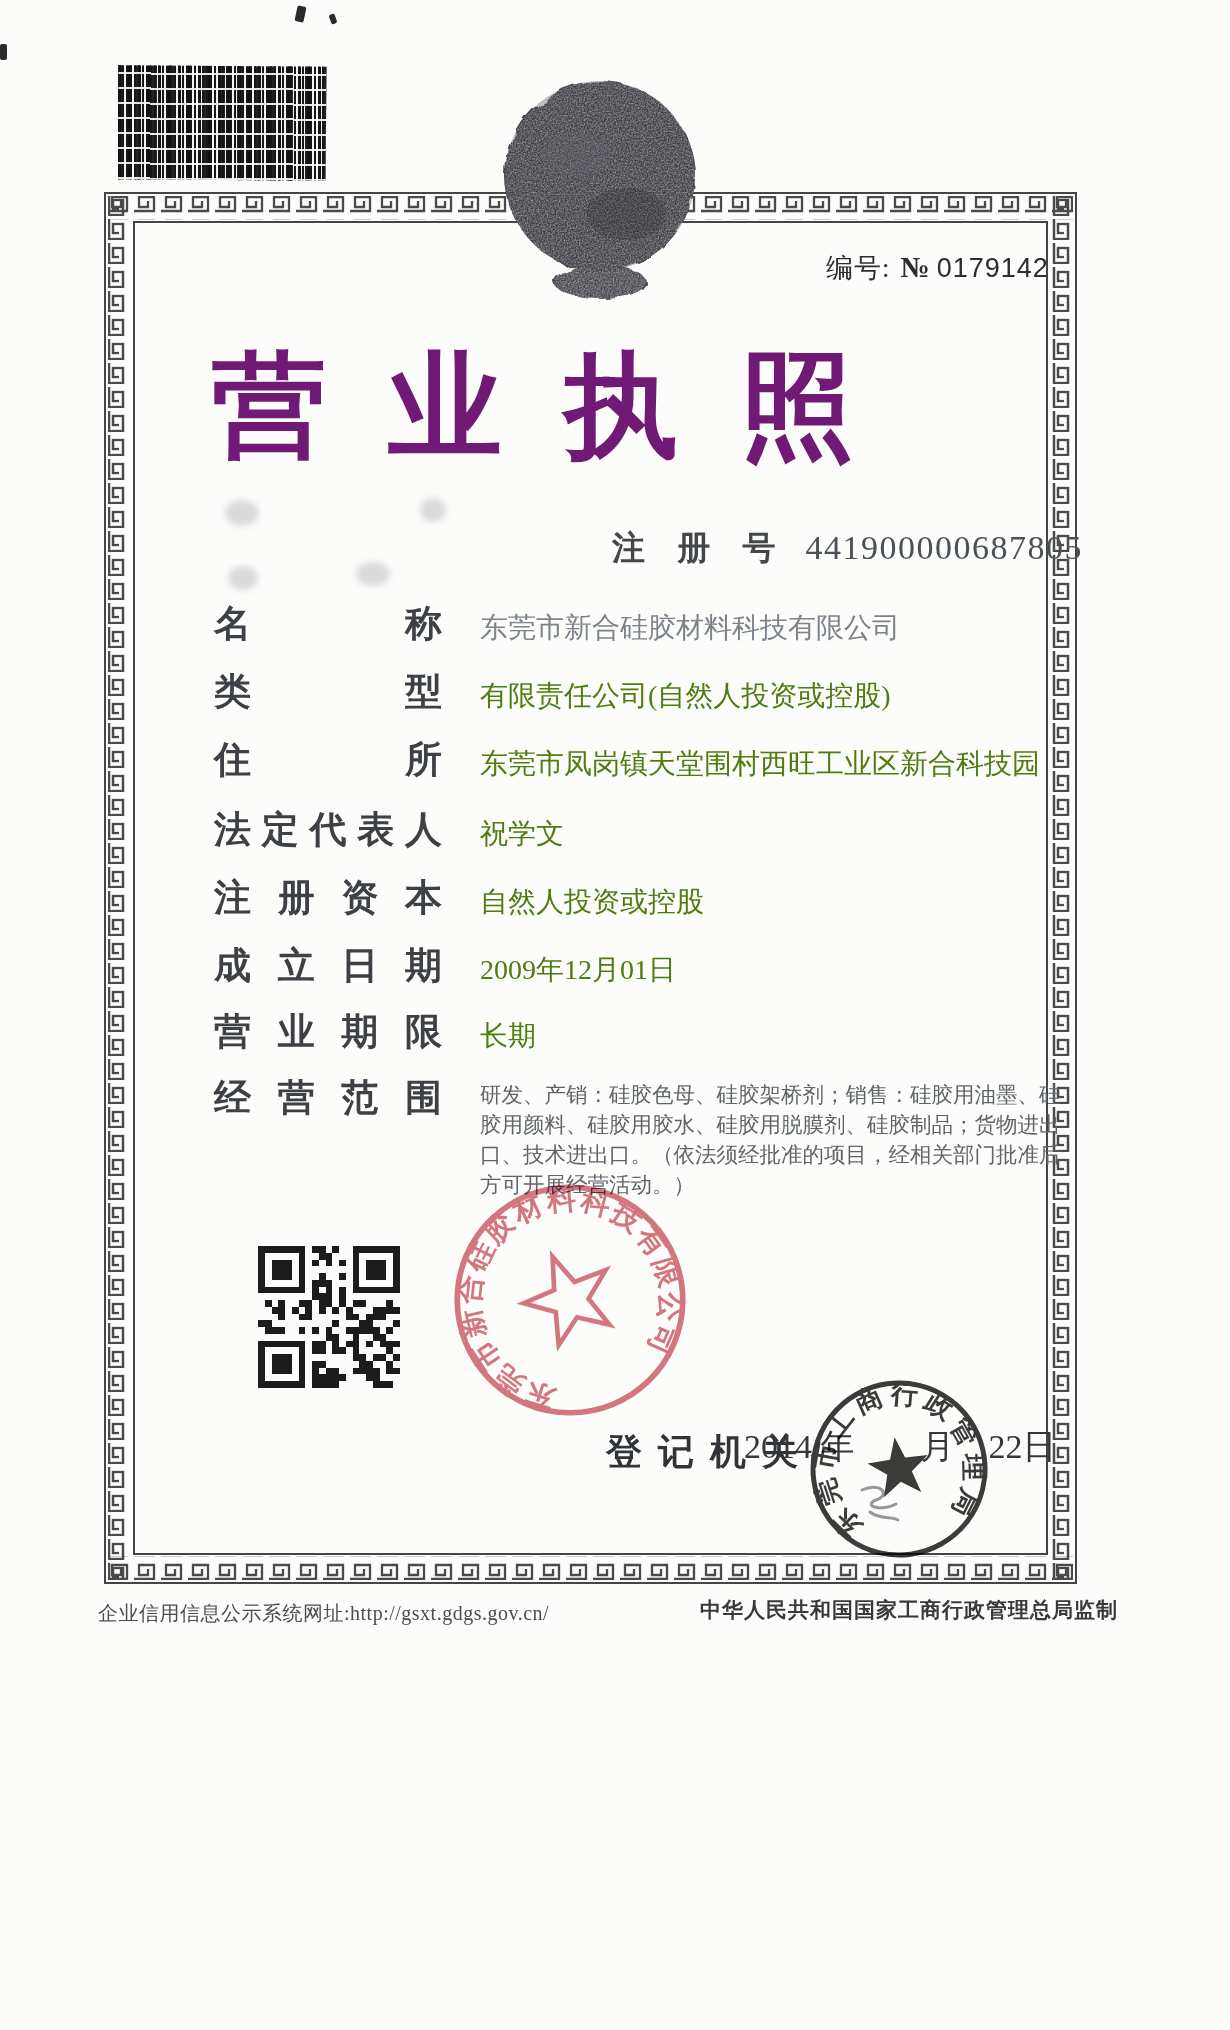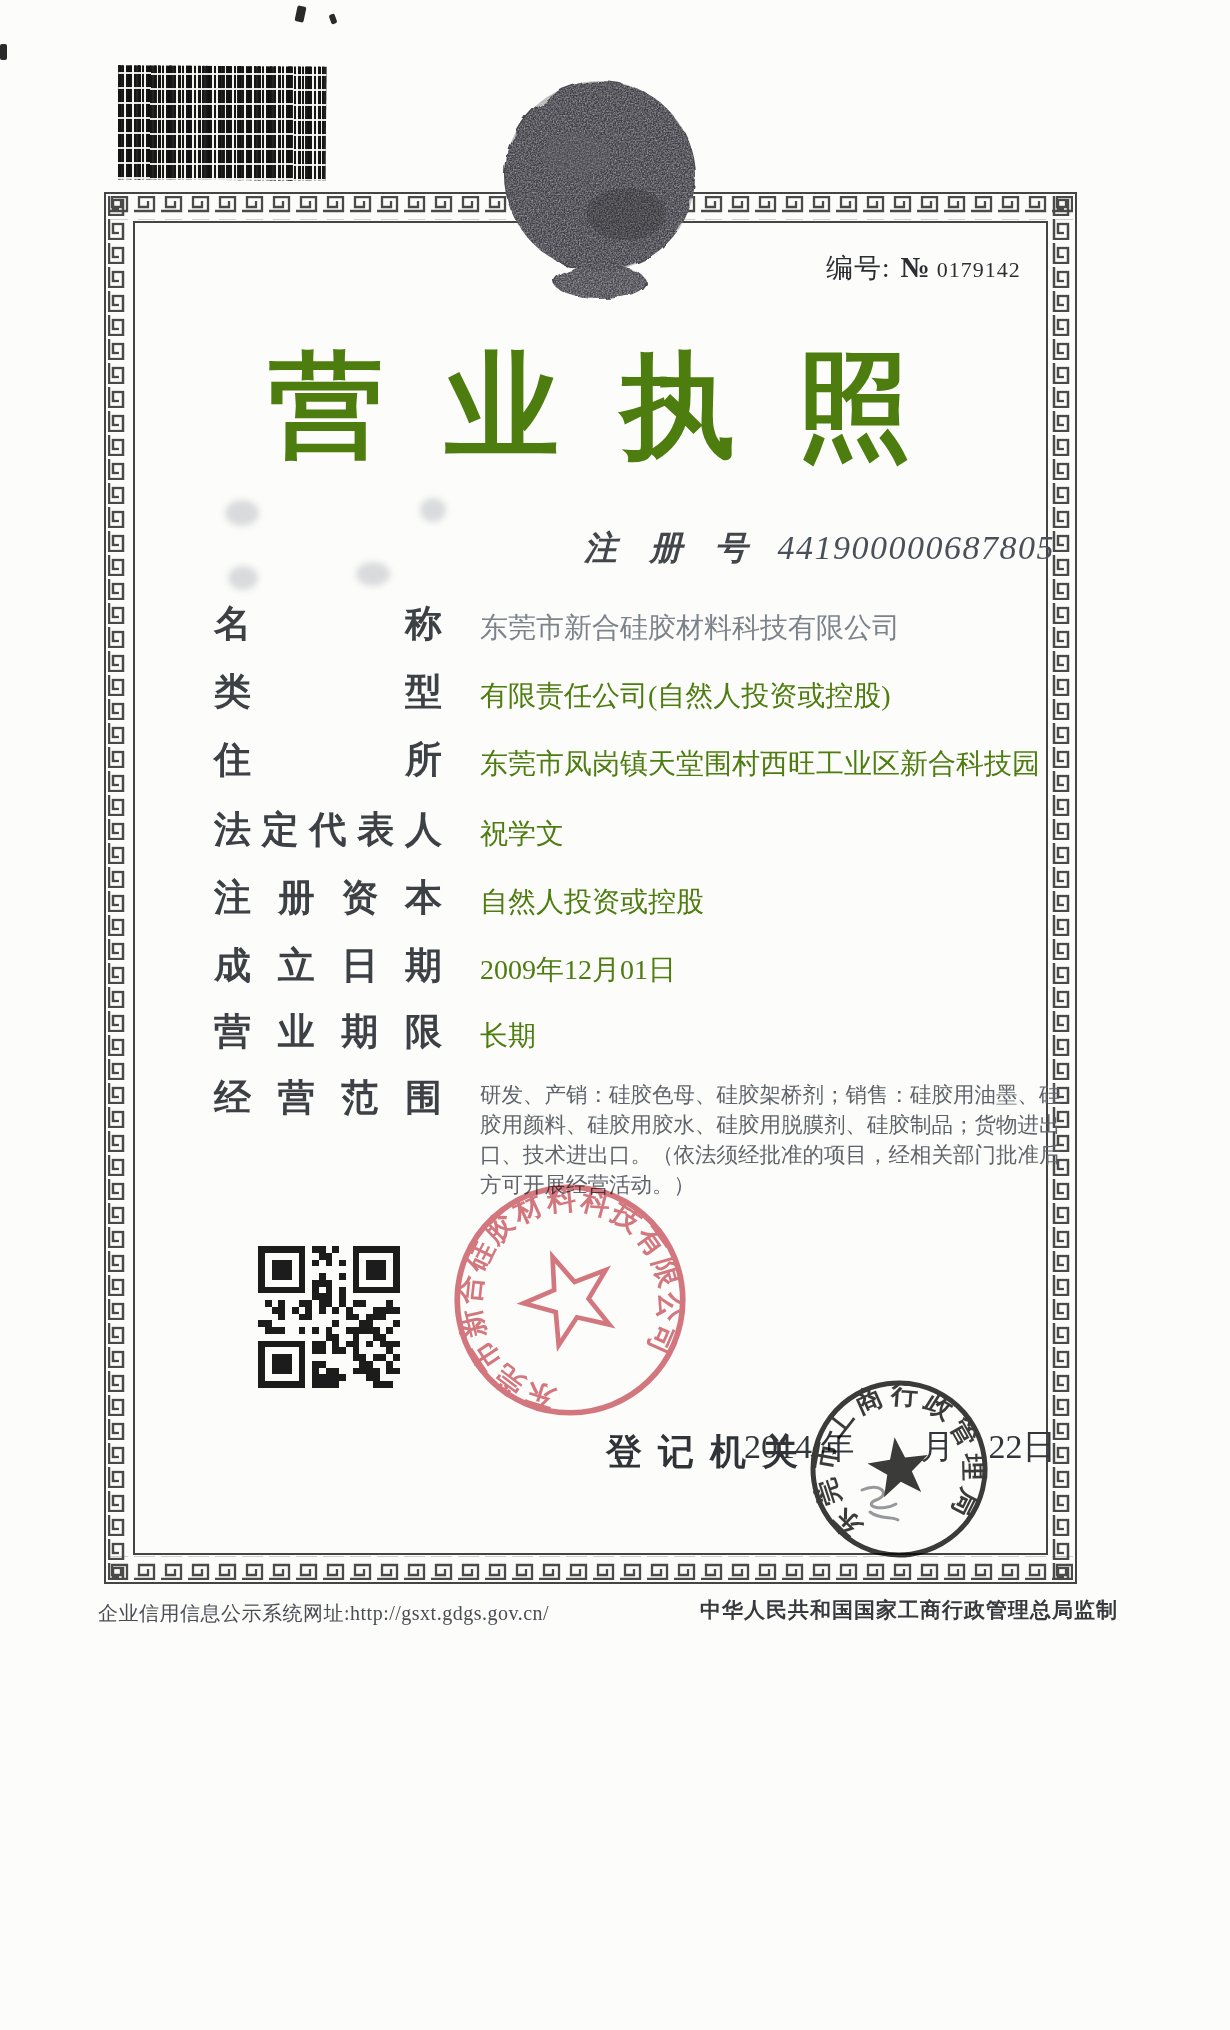--- a/index.html
+++ b/index.html
@@ -22,32 +22,32 @@
       repeating-linear-gradient(0deg, rgba(252,252,250,.9) 0 2px, transparent 2px 15px),
       repeating-linear-gradient(90deg, #161616 0 2px, transparent 2px 4px),
       repeating-linear-gradient(90deg, #101010 0 3px, transparent 3px 10px),
       repeating-linear-gradient(90deg, #232323 0 5px, transparent 5px 17px);
     transform:rotate(.4deg);
   }
 
   
   .serial{ left:826px; top:250px; width:260px; font-size:27px; color:#2b2d30; letter-spacing:1px;}
   .serial .nosym{font-weight:bold; font-size:29px; padding:0 6px 0 10px;}
-  .serial .num{font-family:Liberation Serif, serif; font-size:22px;}
+  .serial .num{font-family:Liberation Sans, sans-serif; font-size:27px;}
 
   
   .title{
-    left:150px; top:330px; width:880px; text-align:center;
+    left:150px; top:330px; width:880px; text-align:left;
     font-family:"DejaVu Sans","Liberation Sans",sans-serif;
-    font-size:114px; font-weight:900; color:#4d7c0f;
+    font-size:114px; font-weight:900; color:#701a75;
     letter-spacing:62px; text-indent:62px; white-space:nowrap;
   }
 
   
-  .regno{ left:584px; top:526px; white-space:nowrap;font-style:italic; }
+  .regno{ left:612px; top:526px; white-space:nowrap; }
   .regno .lbl{font-size:33px; color:#43474c; letter-spacing:12px; font-weight:600;}
   .regno .val{font-size:34px; color:#4a5058; letter-spacing:1.5px; padding-left:14px;}
 
   
   .frow{position:absolute; left:214px; width:870px;}
   .frow .flabel{
     position:absolute; left:0; top:0; width:228px;
     font-size:37px; font-weight:700; color:#3d4146;
     text-align:justify; text-align-last:justify; line-height:1.1;
   }

